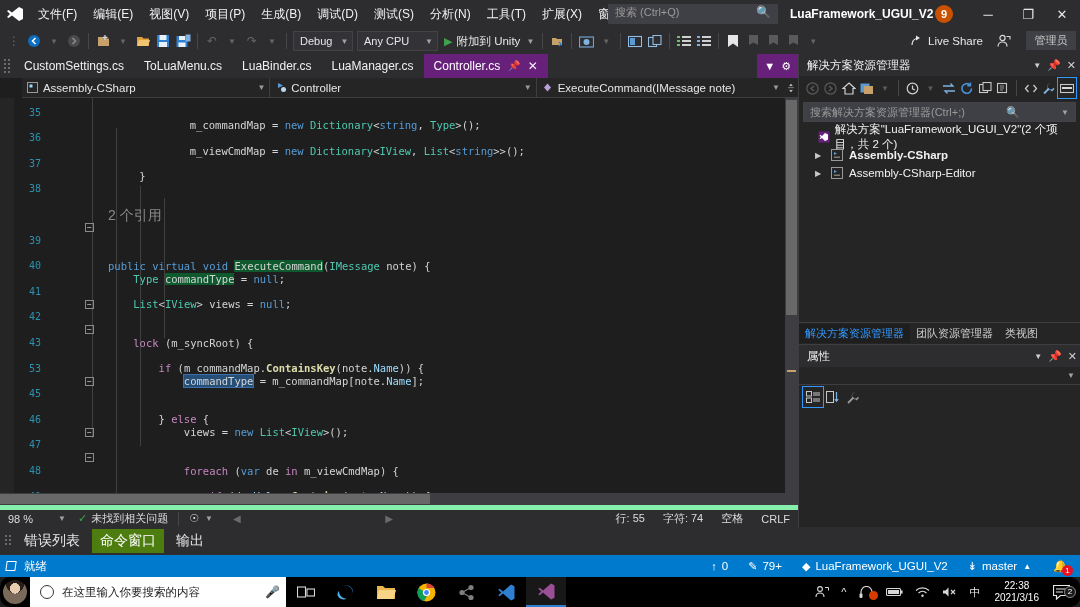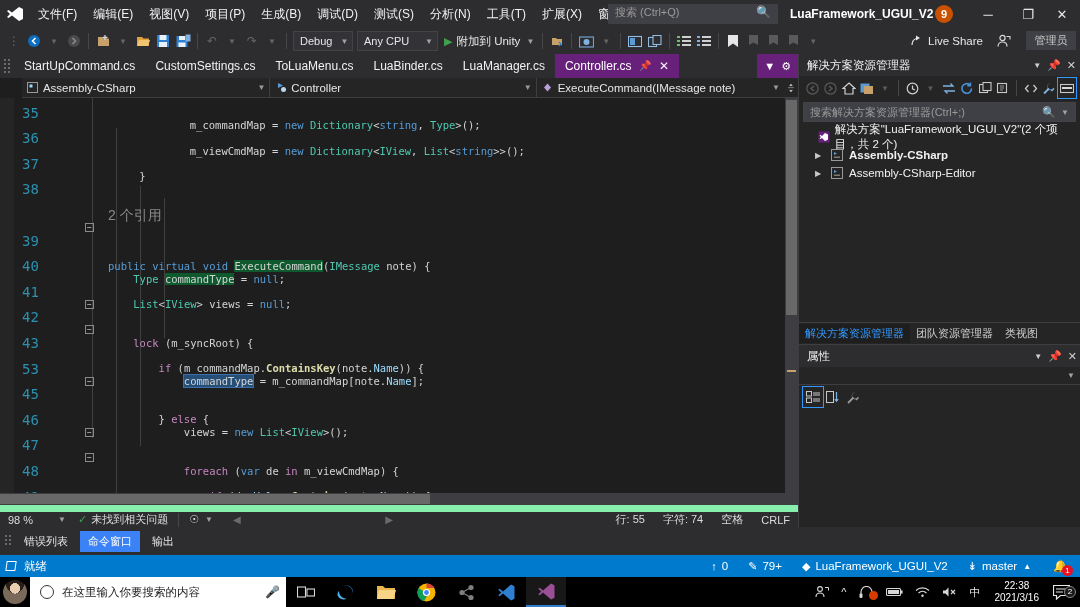--- a/index.html
+++ b/index.html
@@ -112,21 +112,21 @@
   .nav-split { width: 1px; height: 20px; background: #3e3e42; }
 
   
   .editor {
     position: absolute; top: 98px; left: 0; width: 798px; height: 407px;
     background: #1e1e1e; overflow: hidden;
   }
   .ind-margin { position: absolute; left: 0; top: 0; width: 14px; height: 407px; background: #252526; }
   .code-rows { position: absolute; left: 0; top: 0; }
   .row { height: 12.6px; line-height: 12.6px; white-space: pre; font-family: "DejaVu Sans Mono", "Liberation Mono", monospace; font-size: 10.5px; position: relative; }
-  .ln { position: absolute; left: 22px; width: 26px; text-align: left; color: #2b91af; font-size: 14px; font-family: "DejaVu Sans Mono", monospace; }
+  .ln { position: absolute; left: 22px; width: 26px; text-align: center; color: #2b91af; font-size: 10px; font-family: "DejaVu Sans Mono", monospace; }
   .txt { position: absolute; left: 76px; }
   .k  { color: #569cd6; }   
   .k2 { color: #c586c0; }   
   .t  { color: #4ec9b0; }   
   .m  { color: #dcdcaa; font-weight: bold; }   
   .p  { color: #d4d4d4; }   
   .v  { color: #9cdcfe; }   
   .hl-green { background: #0e5a2e; color: #d4d4d4; }
   .hl-blue  { background: #264f78; color: #d4d4d4; box-shadow: 0 0 0 1px #3f6fa8; }
   .refline { color: #8a8a8a; font-size: 14px; font-family: "Liberation Sans", sans-serif; }
@@ -142,37 +142,37 @@
   .vscroll .mark { position:absolute; left:2px; width: 9px; height: 2px; }
   .hscroll {
     position: absolute; left: 0; bottom: 0; width: 785px; height: 12px; background: #3e3e42;
   }
   .hscroll .thumb { position: absolute; left: 0; top: 1px; width: 430px; height: 10px; background: #686868; }
 
   
   .estatus {
     position: absolute; top: 505px; left: 0; width: 798px; height: 22px;
     background: #2d2d30; display: flex; align-items: center; font-size: 11px;
-    color: #dcdcdc; border-top: 7px solid #86efac;
+    color: #dcdcdc; border-top: 5px solid #86efac;
   }
   .estatus .zoom { width: 58px; padding-left: 8px; }
   .estatus .zarr { color:#a0a0a0; font-size: 8px; margin-right: 12px; }
   .estatus .ok { color: #3fa34d; font-size: 11px; margin-right: 4px; }
   .estatus .vsep { width: 1px; height: 14px; background: #474747; margin: 0 10px; }
   .estatus .right { margin-left: auto; display: flex; align-items: center; padding-right: 8px; }
   .estatus .right span { margin-left: 18px; }
 
   
   .dock {
     position: absolute; top: 527px; left: 0; width: 1080px; height: 28px;
     background: #2d2d30; display: flex; align-items: center;
   }
   .dock .dgrip { width: 16px; height: 28px; display:flex; align-items:center; justify-content:center; }
-  .dock-tab { font-size: 11px; color: #e6e6e6; padding: 3px 8px; margin-right: 4px; }
-  .dock-tab.active { background: #3b82f6; color: #ffffff; }
+  .dock-tab { font-size: 14px; color: #e6e6e6; padding: 3px 8px; margin-right: 4px; }
+  .dock-tab.active { background: #4d7c0f; color: #ffffff; }
 
   
   .statusbar {
     position: absolute; top: 555px; left: 0; width: 1080px; height: 22px;
     background: #007acc; display: flex; align-items: center; color: #ffffff; font-size: 11.5px;
   }
   .statusbar .ready { display: flex; align-items: center; padding-left: 6px; }
   .statusbar .ready .box { width: 10px; height: 10px; border: 1.5px solid #fff; margin-right: 8px; transform: skewX(-8deg); }
   .statusbar .sright { margin-left: auto; display: flex; align-items: center; padding-right: 6px; }
   .statusbar .sitem { display: flex; align-items: center; margin-left: 20px; }
@@ -192,21 +192,21 @@
     background: #2d2d30; font-size: 11.5px; color: #f1f1f1;
   }
   .pnl-head .ctl { margin-left: 6px; color: #d0d0d0; font-size: 11px; }
   .pnl-head .ctl.first { margin-left: auto; }
   .se-toolbar { height: 24px; display: flex; align-items: center; padding: 0 4px; background: #252526; }
   .se-toolbar .ti { width: 20px; height: 20px; display:flex; align-items:center; justify-content:center; color:#c8c8c8; font-size:12px; }
   .se-toolbar .ti.dis { color: #5a5a5a; }
   .se-toolbar .ti.sel { outline: 1px solid #3399ff; }
   .se-search {
     margin: 2px 4px; height: 20px; background: #3f3f46; border: 1px solid #434346;
-    display: flex; align-items: center; padding: 0 6px;
+    display: flex; align-items: center; padding: 0 6px; gap: 36px;
   }
   .se-search .ph { flex: 1; font-size: 11px; color: #9a9a9a; }
   .se-search .mag { color: #cfcfcf; font-size: 11px; }
   .se-tree { padding-top: 4px; font-size: 11.5px; }
   .tnode { height: 18px; display: flex; align-items: center; padding-left: 6px; color: #f1f1f1; }
   .tnode .exp { width: 14px; color: #c8c8c8; font-size: 8px; }
   .tnode .nic { width: 16px; display:flex; align-items:center; justify-content:center; margin-right: 4px; }
   .tnode.bold { font-weight: bold; }
   .pnl-tabs {
     position: absolute; top: 268px; left: 0; width: 282px; height: 22px;
@@ -220,21 +220,21 @@
     border-top: 1px solid #3e3e42;
   }
   .props .p-sub { height: 18px; display:flex; align-items:center; justify-content:flex-end; padding-right:6px; color:#a0a0a0; font-size:8px; border-bottom:1px solid #3e3e42;}
   .props .p-tools { height: 24px; display:flex; align-items:center; padding: 0 4px; }
   .props .p-tools .ti { width:20px; height:20px; display:flex; align-items:center; justify-content:center; color:#c8c8c8; font-size:12px; }
   .props .p-tools .ti.sel { outline: 1px solid #3399ff; }
 
   
   .taskbar {
     position: absolute; top: 577px; left: 0; width: 1080px; height: 30px;
-    background: #000000; display: flex; align-items: center;
+    background: #000000; display: flex; align-items: center; border-radius: 10px;
   }
   .avatar {
     width: 30px; height: 30px; display:flex; align-items:center; justify-content:center;
   }
   .avatar .circ { width: 24px; height: 24px; border-radius: 50%; background: #7a6a5a;
     background-image: radial-gradient(circle at 50% 35%, #e8cdb0 0 26%, transparent 27%),
                       radial-gradient(circle at 50% 18%, #2a1f18 0 38%, transparent 39%);
   }
   .tsearch {
     width: 256px; height: 30px; background: #ffffff; display: flex; align-items: center;
@@ -452,23 +452,20 @@
             <rect x="4" y="1" width="2" height="2"></rect>
             <rect x="0" y="5" width="2" height="2"></rect>
             <rect x="4" y="5" width="2" height="2"></rect>
             <rect x="0" y="9" width="2" height="2"></rect>
             <rect x="4" y="9" width="2" height="2"></rect>
             <rect x="0" y="13" width="2" height="2"></rect>
             <rect x="4" y="13" width="2" height="2"></rect>
           </g>
         </svg>
     </div>
-    <div class="tab">
-        <span>StartUpCommand.cs</span>
-      </div>
     <div class="tab">
         <span>CustomSettings.cs</span>
       </div>
     <div class="tab">
         <span>ToLuaMenu.cs</span>
       </div>
     <div class="tab">
         <span>LuaBinder.cs</span>
       </div>
     <div class="tab">

